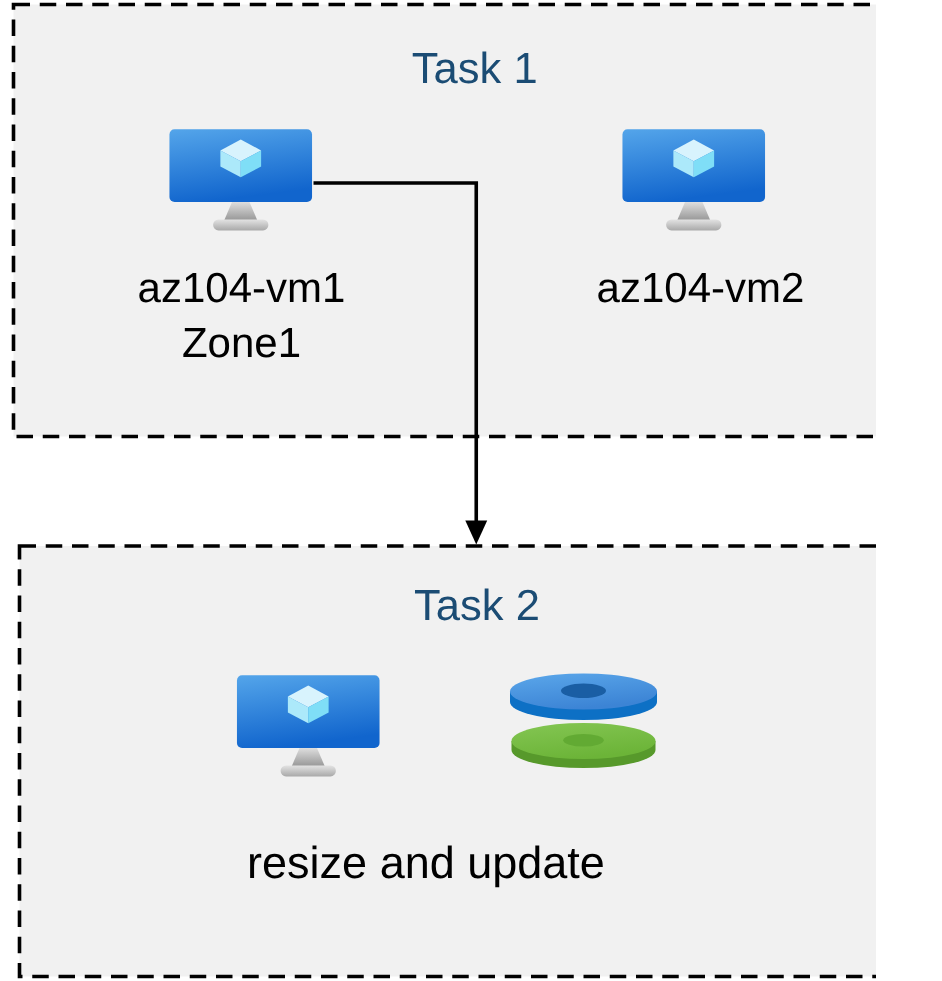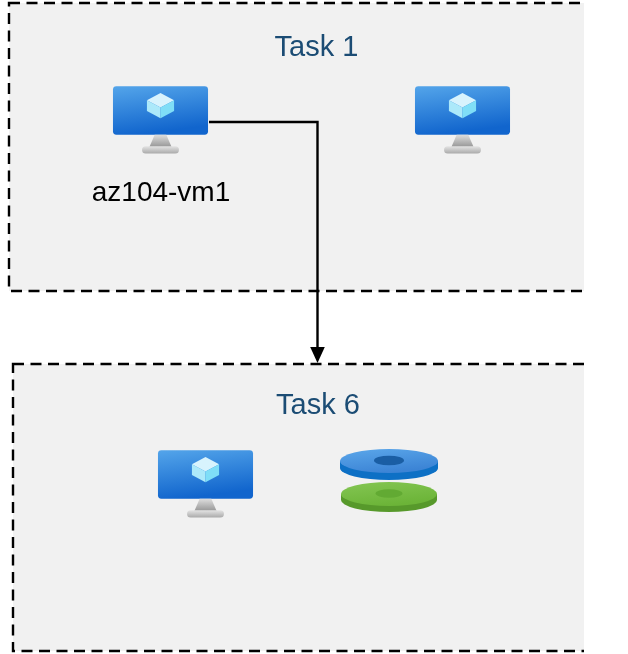--- a/index.html
+++ b/index.html
@@ -65,47 +65,50 @@
   <svg class="abs" style="left:112px;top:86px;" viewBox="0 0 100 80" width="97" height="78">
     <rect x="1" y="0" width="98" height="50" rx="3.5" fill="url(#gScreen)"></rect>
     <polygon points="50,7 64,14.5 50,22 36,14.5" fill="#d8f3fd"></polygon>
     <polygon points="36,14.5 50,22 50,33 36,25.5" fill="#ace9fa"></polygon>
     <polygon points="64,14.5 50,22 50,33 64,25.5" fill="#7fdef7"></polygon>
     <polygon points="44,50 56,50 62,64 38,64" fill="url(#gStand)"></polygon>
     <rect x="31" y="62" width="38" height="7.5" rx="3.7" fill="url(#gBase)"></rect>
   </svg>
   <div class="vm-label" style="left:41px;top:173px;width:240px;">
     <span>az104-vm1</span>
+    <span>Zone1</span>
   </div>
 
   <svg class="abs" style="left:414px;top:86px;" viewBox="0 0 100 80" width="97" height="78">
     <rect x="1" y="0" width="98" height="50" rx="3.5" fill="url(#gScreen)"></rect>
     <polygon points="50,7 64,14.5 50,22 36,14.5" fill="#d8f3fd"></polygon>
     <polygon points="36,14.5 50,22 50,33 36,25.5" fill="#ace9fa"></polygon>
     <polygon points="64,14.5 50,22 50,33 64,25.5" fill="#7fdef7"></polygon>
     <polygon points="44,50 56,50 62,64 38,64" fill="url(#gStand)"></polygon>
     <rect x="31" y="62" width="38" height="7.5" rx="3.7" fill="url(#gBase)"></rect>
   </svg>
   <div class="vm-label" style="left:347px;top:173px;width:240px;">
+    <span>az104-vm2</span>
   </div>
 
-  <div class="box-title" style="left:13px;top:388px;width:610px;">Task 6</div>
+  <div class="box-title" style="left:13px;top:388px;width:610px;">Task 2</div>
 
   <svg class="abs" style="left:157px;top:450px;" viewBox="0 0 100 80" width="97" height="78">
     <rect x="1" y="0" width="98" height="50" rx="3.5" fill="url(#gScreen)"></rect>
     <polygon points="50,7 64,14.5 50,22 36,14.5" fill="#d8f3fd"></polygon>
     <polygon points="36,14.5 50,22 50,33 36,25.5" fill="#ace9fa"></polygon>
     <polygon points="64,14.5 50,22 50,33 64,25.5" fill="#7fdef7"></polygon>
     <polygon points="44,50 56,50 62,64 38,64" fill="url(#gStand)"></polygon>
     <rect x="31" y="62" width="38" height="7.5" rx="3.7" fill="url(#gBase)"></rect>
   </svg>
 
   <svg class="abs" style="left:339px;top:448px;" viewBox="0 0 100 64" width="100" height="64">
     <path d="M1 13 V20 A49 12 0 0 0 99 20 V13 Z" fill="#0d70c5"></path>
     <ellipse cx="50" cy="13" rx="49" ry="12" fill="url(#gBlueTop)"></ellipse>
     <ellipse cx="50" cy="12.5" rx="15" ry="4.8" fill="#1a5ea4"></ellipse>
     <path d="M2 46 V52 A48 12 0 0 0 98 52 V46 Z" fill="#57992b"></path>
     <ellipse cx="50" cy="46" rx="48" ry="12" fill="url(#gGreenTop)"></ellipse>
     <ellipse cx="50" cy="45.5" rx="13.5" ry="4.2" fill="#62aa33"></ellipse>
   </svg>
 
+  <div class="caption" style="left:84px;top:559px;width:400px;">resize and update</div>
 
 </div>
 
 </body></html>

